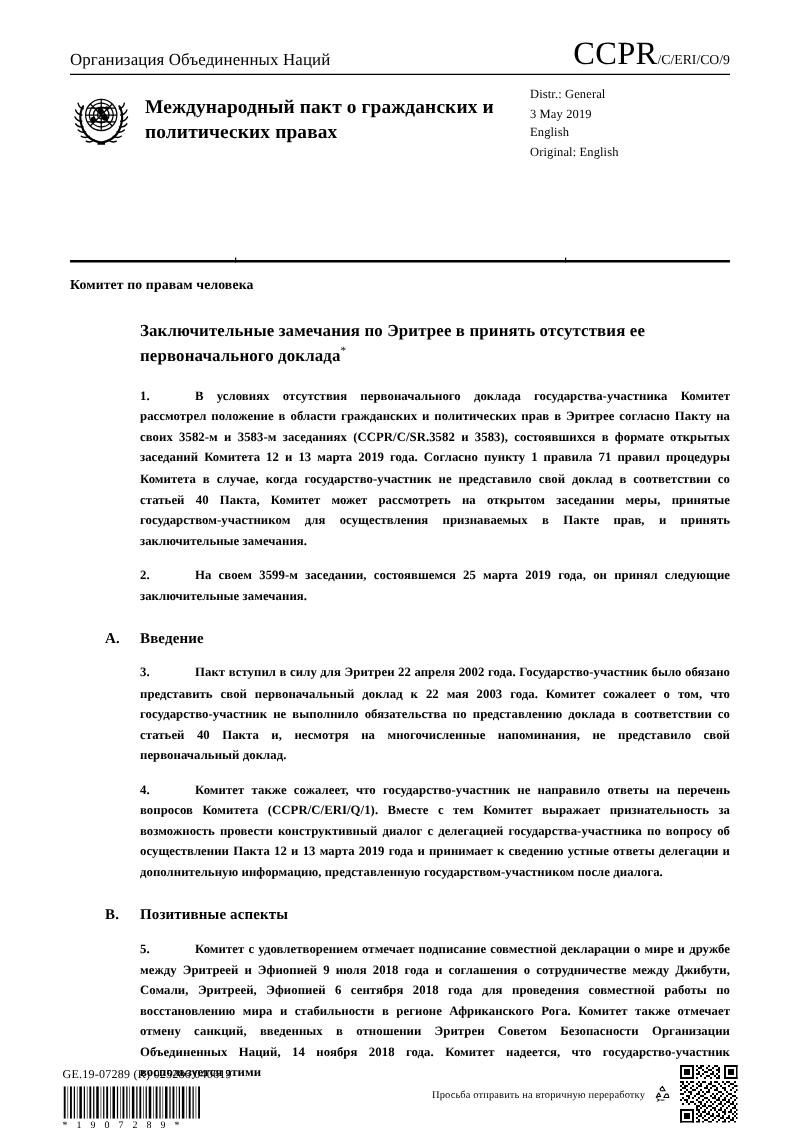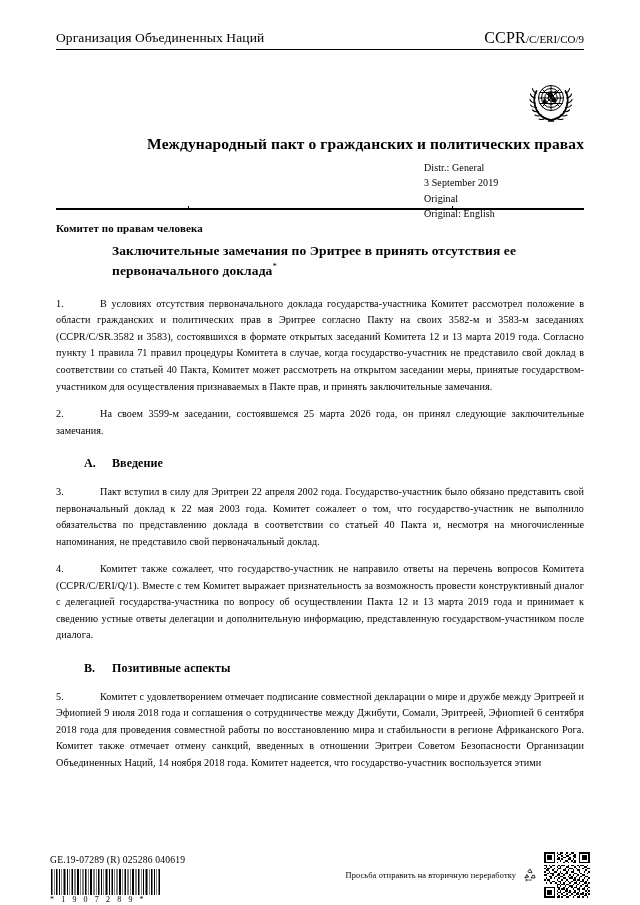--- a/index.html
+++ b/index.html
@@ -39,37 +39,36 @@
     font-size: 13.5px;
     letter-spacing: .1px;
     line-height: 1.1;
   }
   .symbol {
     text-align: right;
     line-height: 1;
     white-space: nowrap;
   }
   .symbol .sym-main {
-    font-size: 16px;
+    font-size: 26px;
     letter-spacing: .2px;
   }
   .symbol .sym-sub {
     font-size: 11px;
     letter-spacing: 0px;
   }
   .rule-thin {
     border-top: 1.1px solid #000;
     margin-top: 1px;
   }
 
   .masthead-body {
     display: flex;
-    align-items: flex-end;
-    margin-top: 24px;
-    flex-direction: column;
+    align-items: center;
+    margin-top: 2px;
   }
   .emblem-cell {
     width: 58px;
     flex: 0 0 58px;
     padding-top: 2px;
   }
   .title-cell {
     flex: 1 1 auto;
     padding-left: 2px;
   }
@@ -113,21 +112,21 @@
   .content {
     position: absolute;
     left: 56px;
     top: 222px;
     width: 528px;
   }
   .committee {
     font-size: 11px;
     font-weight: bold;
     letter-spacing: .1px;
-    margin-bottom: 8px;
+    margin-bottom: 22px;
   }
   .doc-title {
     margin-left: 56px;
     font-size: 13.5px;
     font-weight: bold;
     line-height: 1.35;
     letter-spacing: .1px;
     margin-bottom: 16px;
   }
   .doc-title .star {
@@ -144,26 +143,28 @@
     margin-top: 17px;
     margin-bottom: 13px;
     letter-spacing: .1px;
   }
   .section-head .sec-letter {
     width: 28px;
     flex: 0 0 28px;
   }
 
   .para {
+    margin-left: 56px;
     font-size: 10.2px;
     line-height: 1.62;
     text-align: justify;
     text-justify: inter-word;
     margin-bottom: 11px;
     letter-spacing: .05px;
+    font-weight: bold;
   }
   .para .pnum {
     display: inline-block;
     width: 44px;
     text-indent: 0;
   }
   .para-indent {
     text-indent: 0;
   }
 
@@ -296,22 +297,22 @@
           <path d="M44 90 h12" stroke="#000" stroke-width="3"></path>
         </svg>
       </div>
 
       <div class="title-cell">
         <div class="covenant-title">Международный пакт о гражданских и политических правах</div>
       </div>
 
       <div class="distr-cell">
         <div>Distr.: General</div>
-        <div>3 September 2019</div>
-        <div>Original</div>
+        <div>3 May 2019</div>
+        <div>English</div>
         <div>Original: English</div>
       </div>
 
     </div>
   </div>
 
   <div class="rule-thick-wrap">
     <div class="rule-thick">
       <span class="tick t1"></span>
       <span class="tick t2"></span>
@@ -324,21 +325,21 @@
 
     <div class="doc-title">
       <span>Заключительные замечания по Эритрее в принять отсутствия ее первоначального доклада</span><span class="star">*</span>
     </div>
 
     <div class="para para-indent">
       <span class="pnum">1.</span><span>В условиях отсутствия первоначального доклада государства-участника Комитет рассмотрел положение в области гражданских и политических прав в Эритрее согласно Пакту на своих 3582-м и 3583-м заседаниях (CCPR/C/SR.3582 и 3583), состоявшихся в формате открытых заседаний Комитета 12 и 13 марта 2019 года. Согласно пункту 1 правила 71 правил процедуры Комитета в случае, когда государство-участник не представило свой доклад в соответствии со статьей 40 Пакта, Комитет может рассмотреть на открытом заседании меры, принятые государством-участником для осуществления признаваемых в Пакте прав, и принять заключительные замечания.</span>
     </div>
 
     <div class="para para-indent">
-      <span class="pnum">2.</span><span>На своем 3599-м заседании, состоявшемся 25 марта 2026 года, он принял следующие заключительные замечания.</span>
+      <span class="pnum">2.</span><span>На своем 3599-м заседании, состоявшемся 25 марта 2019 года, он принял следующие заключительные замечания.</span>
     </div>
 
     <div class="section-head">
       <span class="sec-letter">A.</span>
       <span>Введение</span>
     </div>
 
     <div class="para para-indent">
       <span class="pnum">3.</span><span>Пакт вступил в силу для Эритреи 22 апреля 2002 года. Государство-участник было обязано представить свой первоначальный доклад к 22 мая 2003 года. Комитет сожалеет о том, что государство-участник не выполнило обязательства по представлению доклада в соответствии со статьей 40 Пакта и, несмотря на многочисленные напоминания, не представило свой первоначальный доклад.</span>
     </div>

